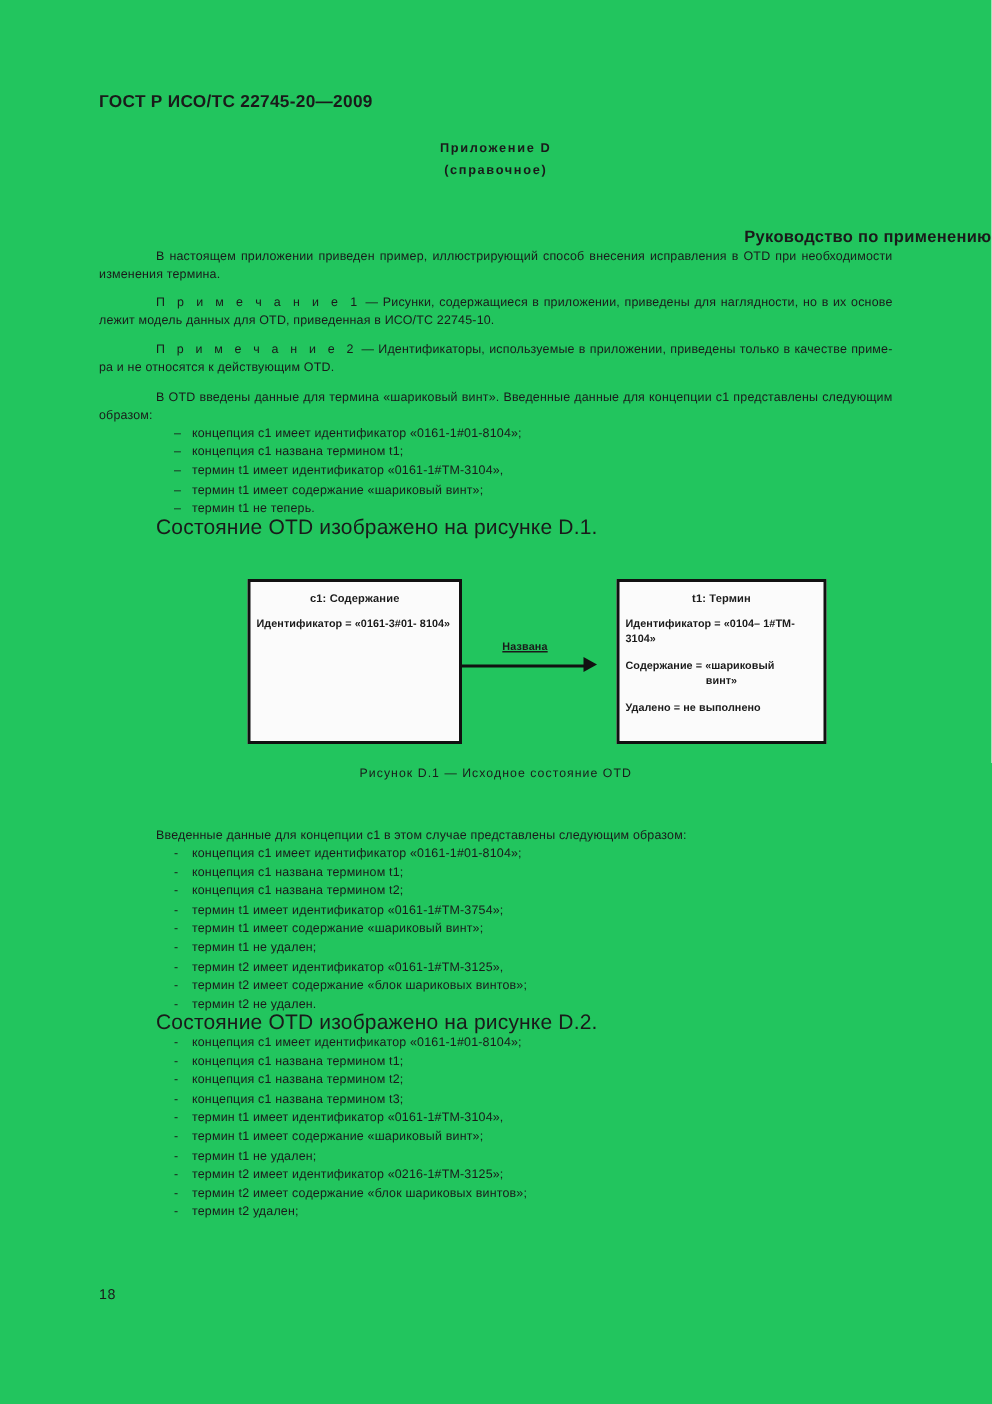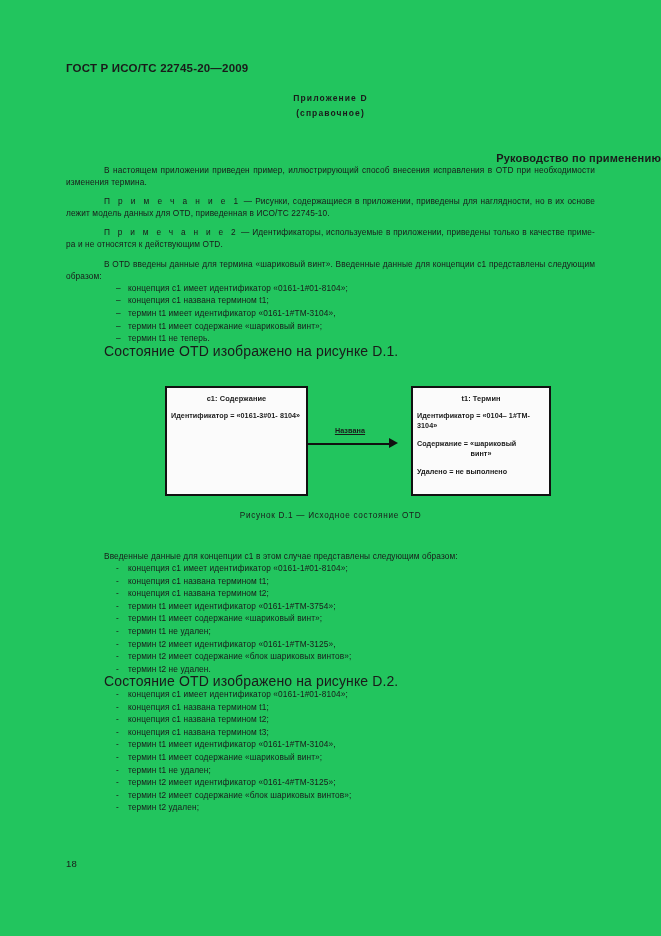--- a/index.html
+++ b/index.html
@@ -285,21 +285,21 @@
 
 
     <ul class="dashlist">
       <li><span class="dash">-</span><span>концепция c1 имеет идентификатор «0161-1#01-8104»;</span></li>
       <li><span class="dash">-</span><span>концепция c1 названа термином t1;</span></li>
       <li><span class="dash">-</span><span>концепция c1 названа термином t2;</span></li>
       <li><span class="dash">-</span><span>концепция c1 названа термином t3;</span></li>
       <li><span class="dash">-</span><span>термин t1 имеет идентификатор «0161-1#TM-3104»,</span></li>
       <li><span class="dash">-</span><span>термин t1 имеет содержание «шариковый винт»;</span></li>
       <li><span class="dash">-</span><span>термин t1 не удален;</span></li>
-      <li><span class="dash">-</span><span>термин t2 имеет идентификатор «0161-4#TM-3125»;</span></li>
+      <li><span class="dash">-</span><span>термин t2 имеет идентификатор «0216-1#TM-3125»;</span></li>
       <li><span class="dash">-</span><span>термин t2 имеет содержание «блок шариковых винтов»;</span></li>
       <li><span class="dash">-</span><span>термин t2 удален;</span></li>
     </ul>
   </div>
 
   <div class="page-number">18</div>
 
 </div>
 
 </body></html>

